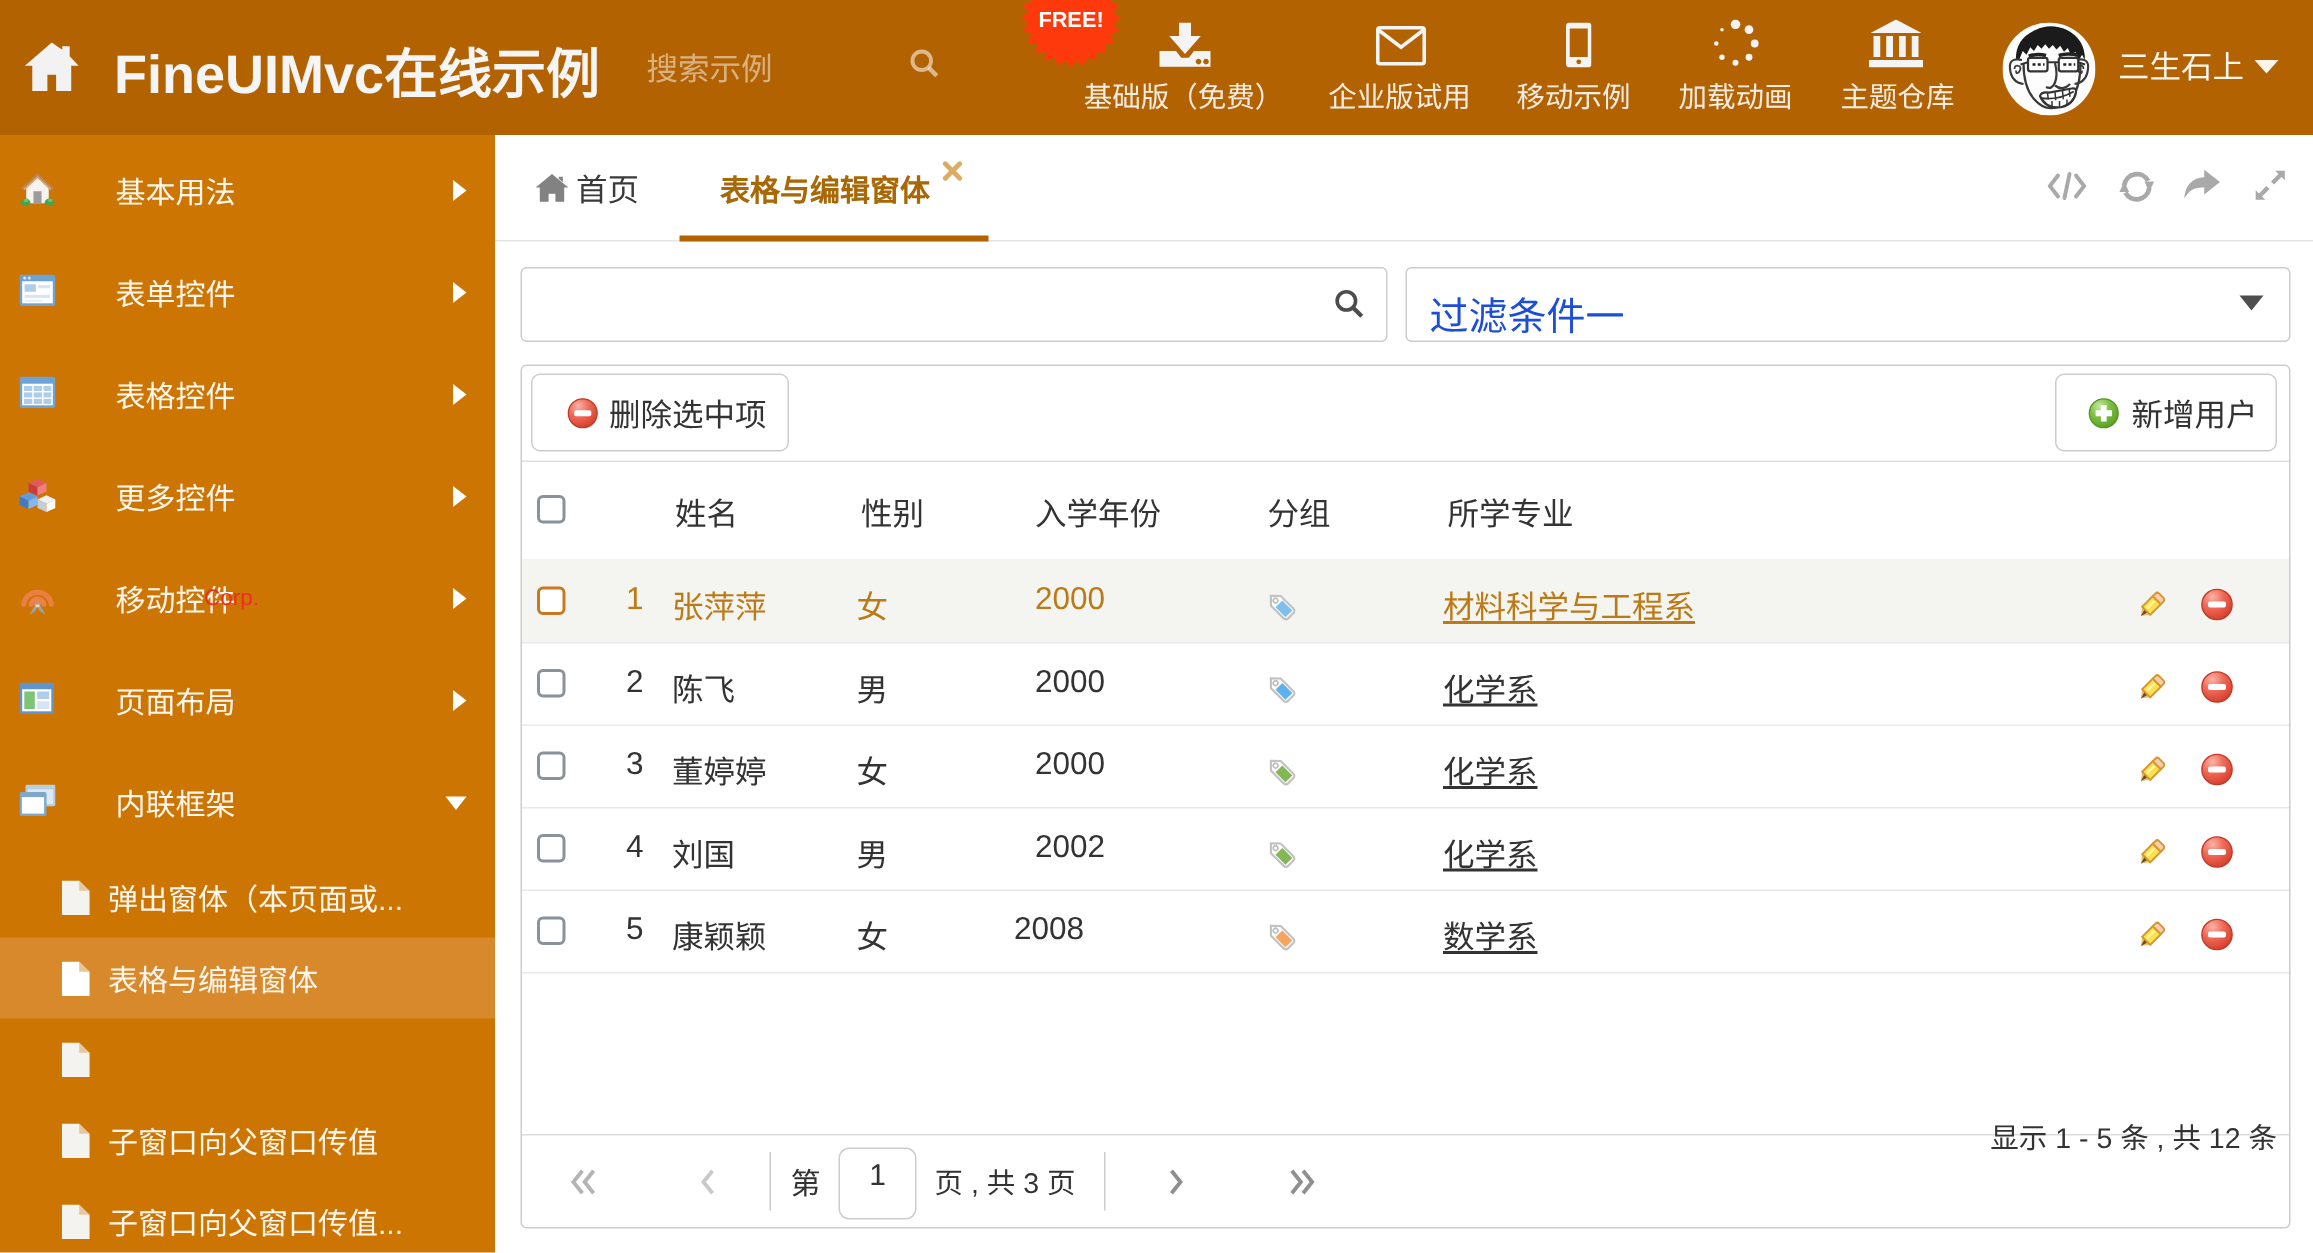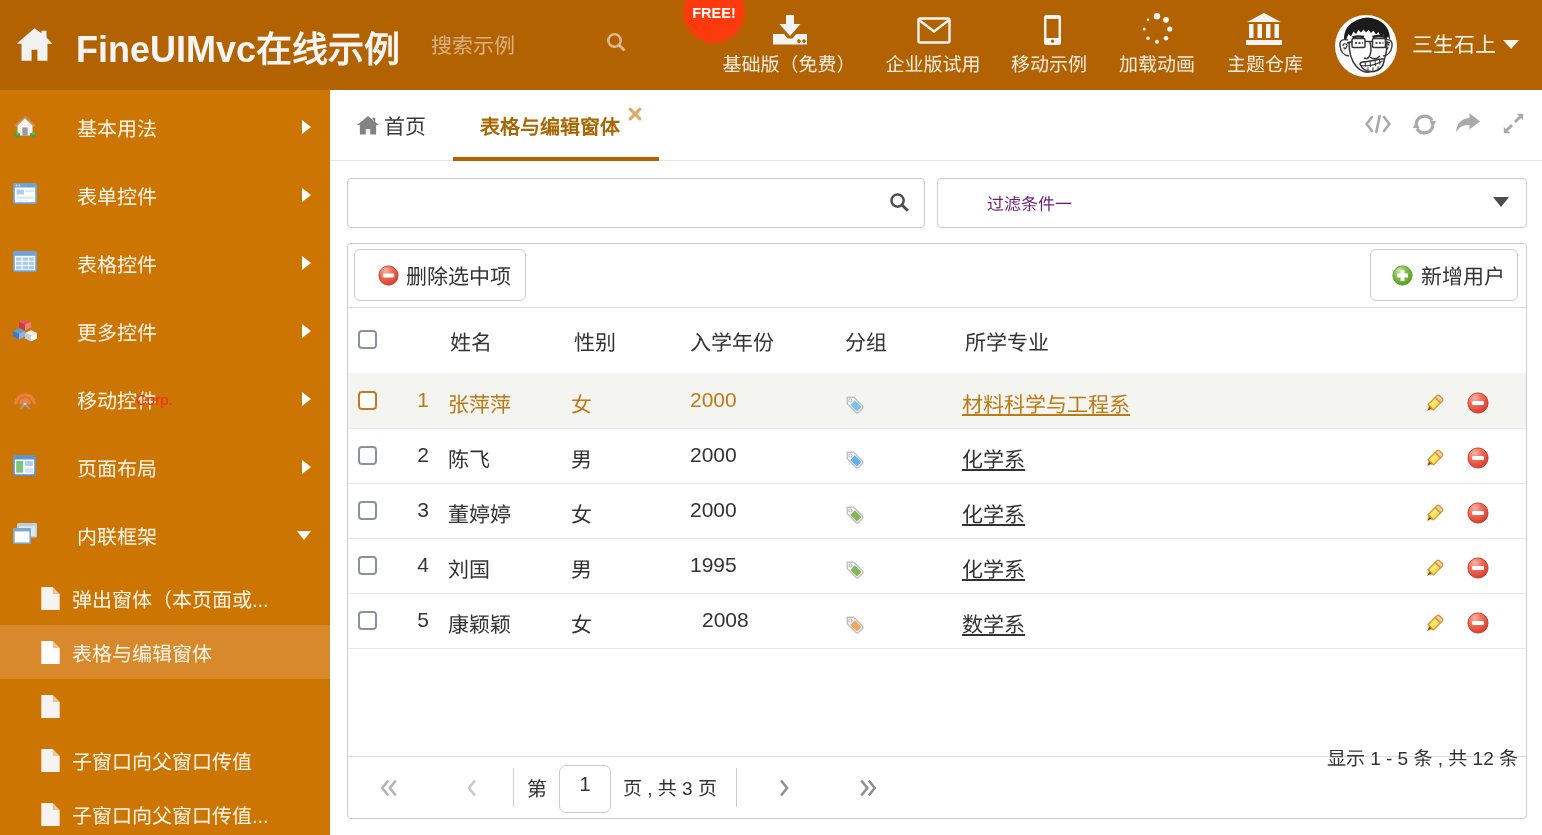--- a/index.html
+++ b/index.html
@@ -309,21 +309,21 @@
         <path d="M9.2 22.2H2.8v-6.4z" stroke="none"></path>
     </svg>
   </div>
 
   <div class="input" style="left:17px;top:88px;width:578px;height:50px"></div>
   <svg class="abs" style="left:558px;top:101px" width="23" height="23" viewBox="0 0 24 24" fill="none" stroke="#4c4c4c" stroke-width="2.5">
     <circle cx="10" cy="10" r="6.4"></circle>
       <line x1="14.9" y1="14.9" x2="20.7" y2="20.7" stroke-width="3"></line>
   </svg>
   <div class="input" style="left:607px;top:88px;width:590px;height:50px"></div>
-  <div class="abs" style="left:657px;top:100px;font-size:17px;color:#701a75">过滤条件一</div>
+  <div class="abs" style="left:623px;top:100px;font-size:26px;color:#1d4ed8">过滤条件一</div>
   <div class="abs" style="left:1163px;top:107px;width:0;height:0;border-top:10px solid #4e4e4e;border-left:8.5px solid transparent;border-right:8.5px solid transparent"></div>
 
   <div class="input" style="left:17px;top:153px;width:1180px;height:576px;border-color:#ccc"></div>
   <div id="grid" class="abs" style="left:17px;top:153px;width:1180px;height:576px">
 
     <div class="input" style="left:7px;top:6px;width:172px;height:52px;border-radius:6px"></div>
     <svg class="abs" style="left:31px;top:22px" width="21" height="21" viewBox="0 0 24 24">
       <defs>
           <radialGradient id="rg" cx="35%" cy="25%" r="80%">
             <stop offset="0%" stop-color="#fbb4a8"></stop>
@@ -440,21 +440,21 @@
     <svg class="abs" style="left:1120px;top:259px" width="22" height="22" viewBox="0 0 24 24">
       <circle cx="12" cy="12" r="11" fill="url(#rg)" stroke="#c23a28" stroke-width="1"></circle>
       <rect x="5.5" y="9.8" width="13" height="4.4" rx="1.4" fill="#fff"></rect>
     </svg>
     <div class="rowline" style="top:295px"></div>
 
     <div class="ckbox" style="left:11px;top:313px;"></div>
     <div class="cell " style="left:62px;top:310px;width:20px;text-align:right">4</div>
     <div class="cell " style="left:101px;top:310px">刘国</div>
     <div class="cell " style="left:224px;top:310px">男</div>
-    <div class="cell " style="left:343px;top:310px">1995</div>
+    <div class="cell " style="left:343px;top:310px">2002</div>
     <svg class="abs" style="left:494px;top:313px" width="25" height="25" viewBox="0 0 24 24">
       <g transform="rotate(45 12 12)">
           <path d="M3.5 12 8 7.6 H19.5 a2 2 0 0 1 2 2 v4.8 a2 2 0 0 1 -2 2 H8z" fill="#fdfdfd" stroke="#c2c2c2" stroke-width="1.4"></path>
       <rect x="10.8" y="8.9" width="9" height="6.2" fill="#85b656"></rect>
       <circle cx="7.8" cy="12" r="1.5" fill="#fff" stroke="#bbb" stroke-width="1"></circle>
         </g>
     </svg>
     <div class="cell " style="left:615px;top:310px"><a class="lnk">化学系</a></div>
     <svg class="abs" style="left:1075px;top:314px" width="24" height="24" viewBox="0 0 24 24">
       <g transform="rotate(-45 12 12)">
@@ -468,21 +468,21 @@
     <svg class="abs" style="left:1120px;top:314px" width="22" height="22" viewBox="0 0 24 24">
       <circle cx="12" cy="12" r="11" fill="url(#rg)" stroke="#c23a28" stroke-width="1"></circle>
       <rect x="5.5" y="9.8" width="13" height="4.4" rx="1.4" fill="#fff"></rect>
     </svg>
     <div class="rowline" style="top:350px"></div>
 
     <div class="ckbox" style="left:11px;top:368px;"></div>
     <div class="cell " style="left:62px;top:365px;width:20px;text-align:right">5</div>
     <div class="cell " style="left:101px;top:365px">康颖颖</div>
     <div class="cell " style="left:224px;top:365px">女</div>
-    <div class="cell " style="left:355px;top:365px">2008</div>
+    <div class="cell " style="left:329px;top:365px">2008</div>
     <svg class="abs" style="left:494px;top:368px" width="25" height="25" viewBox="0 0 24 24">
       <g transform="rotate(45 12 12)">
           <path d="M3.5 12 8 7.6 H19.5 a2 2 0 0 1 2 2 v4.8 a2 2 0 0 1 -2 2 H8z" fill="#fdfdfd" stroke="#c2c2c2" stroke-width="1.4"></path>
       <rect x="10.8" y="8.9" width="9" height="6.2" fill="#f7a55e"></rect>
       <circle cx="7.8" cy="12" r="1.5" fill="#fff" stroke="#bbb" stroke-width="1"></circle>
         </g>
     </svg>
     <div class="cell " style="left:615px;top:365px"><a class="lnk">数学系</a></div>
     <svg class="abs" style="left:1075px;top:369px" width="24" height="24" viewBox="0 0 24 24">
       <g transform="rotate(-45 12 12)">

